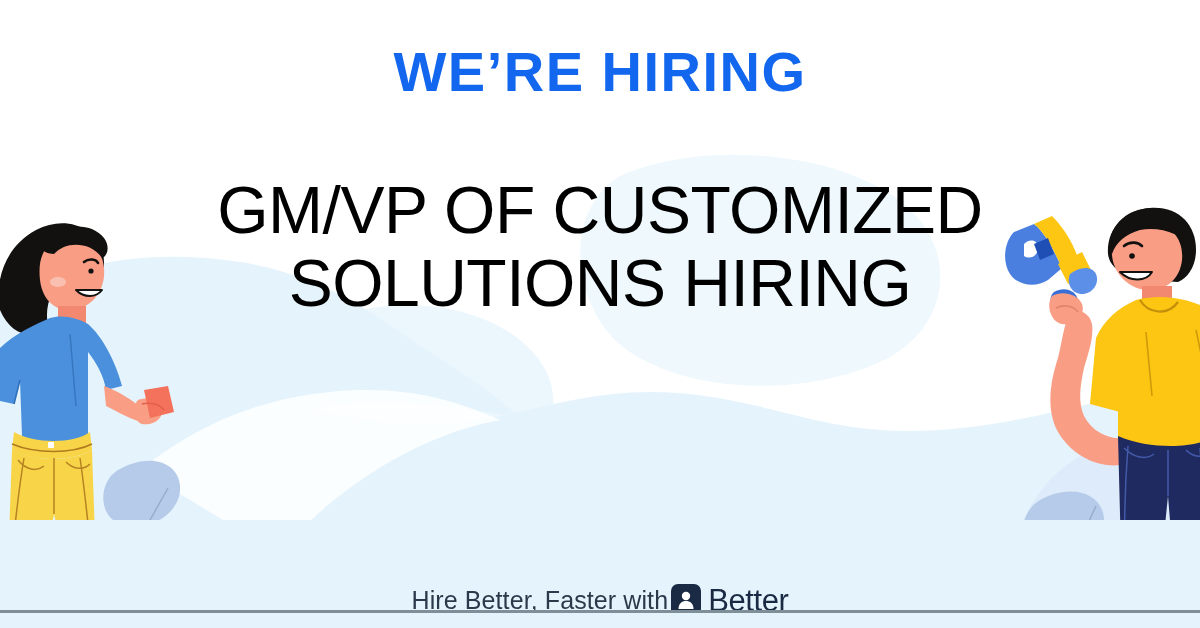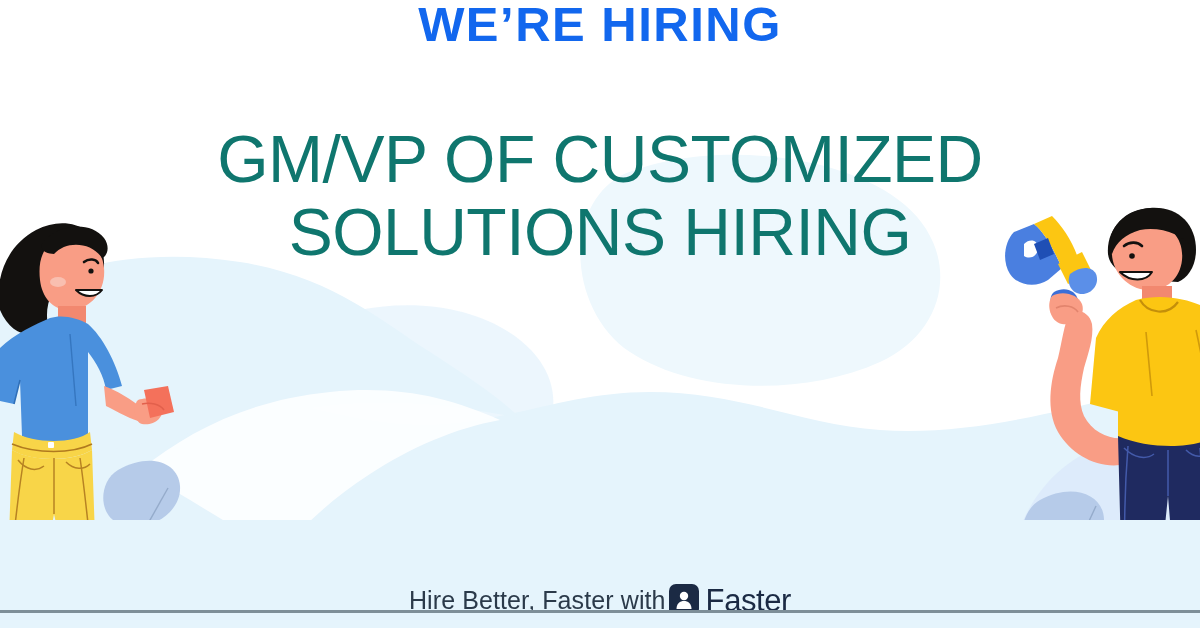--- a/index.html
+++ b/index.html
@@ -54,39 +54,40 @@
   .content {
     position: absolute;
     inset: 0;
     z-index: 3;
     display: flex;
     flex-direction: column;
     align-items: center;
   }
 
   .eyebrow {
-    font-size: 49px;
+    margin-top: 44px;
+    font-size: 56px;
     font-weight: 700;
     letter-spacing: 1.5px;
     color: #1267ee;
     line-height: 1;
     font-family: "Liberation Sans", sans-serif;
     user-select: none;
   }
 
   .title-block {
     margin-top: 74px;
     width: 860px;
     text-align: center;
   }
   .title-line {
     display: block;
     font-size: 66px;
     font-weight: 400;
-    color: #0f766e;
+    color: #000000;
     line-height: 1.11;
     letter-spacing: -0.5px;
     font-family: "Liberation Sans", sans-serif;
     white-space: nowrap;
   }
 
   
   .footer-band {
     position: absolute;
     left: 0;
@@ -369,21 +370,21 @@
 
   <div class="footer-band">
     <div class="footer-inner">
       <span class="footer-text">Hire Better, Faster with</span>
       <span class="brand">
         <svg class="brand-mark" width="30" height="32" viewBox="0 0 30 32">
           <path d="M7 0 H23 A7 7 0 0 1 30 7 V25 A7 7 0 0 1 23 32 H0 V7 A7 7 0 0 1 7 0 Z" fill="#1b2a44"></path>
           <circle cx="15" cy="12" r="4.2" fill="#ffffff"></circle>
           <path d="M7.5 25 C 7.5 19.6, 11 17, 15 17 C 19 17, 22.5 19.6, 22.5 25 Z" fill="#ffffff"></path>
         </svg>
-        <span class="brand-name">Faster</span>
+        <span class="brand-name">Better</span>
       </span>
     </div>
   </div>
   <div class="footer-rule"></div>
   <div class="footer-strip"></div>
 
   <div class="content">
     <div class="eyebrow">WE’RE HIRING</div>
 
     <div class="title-block">

